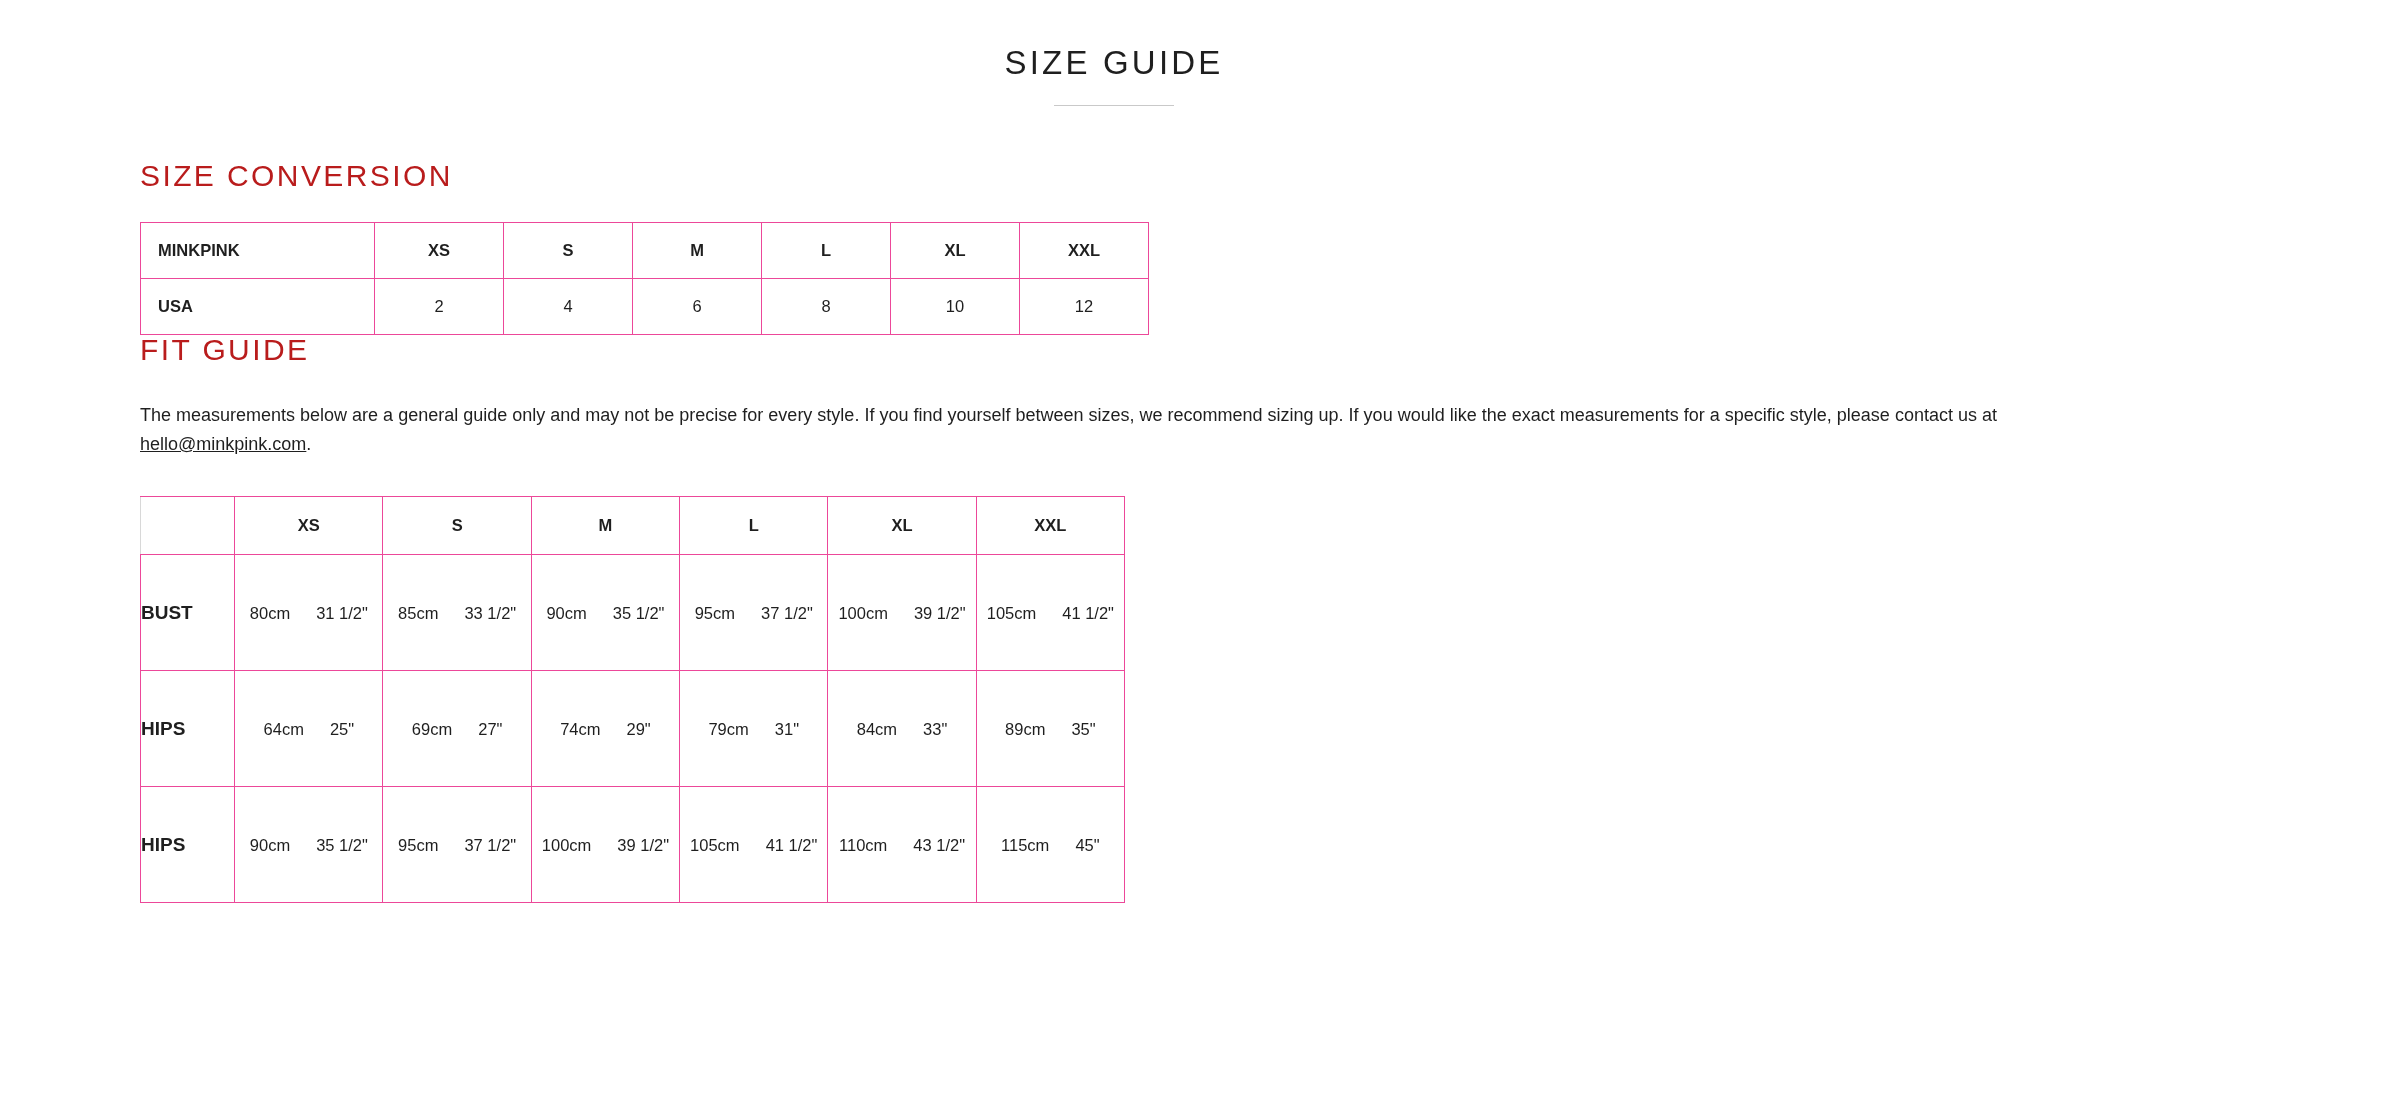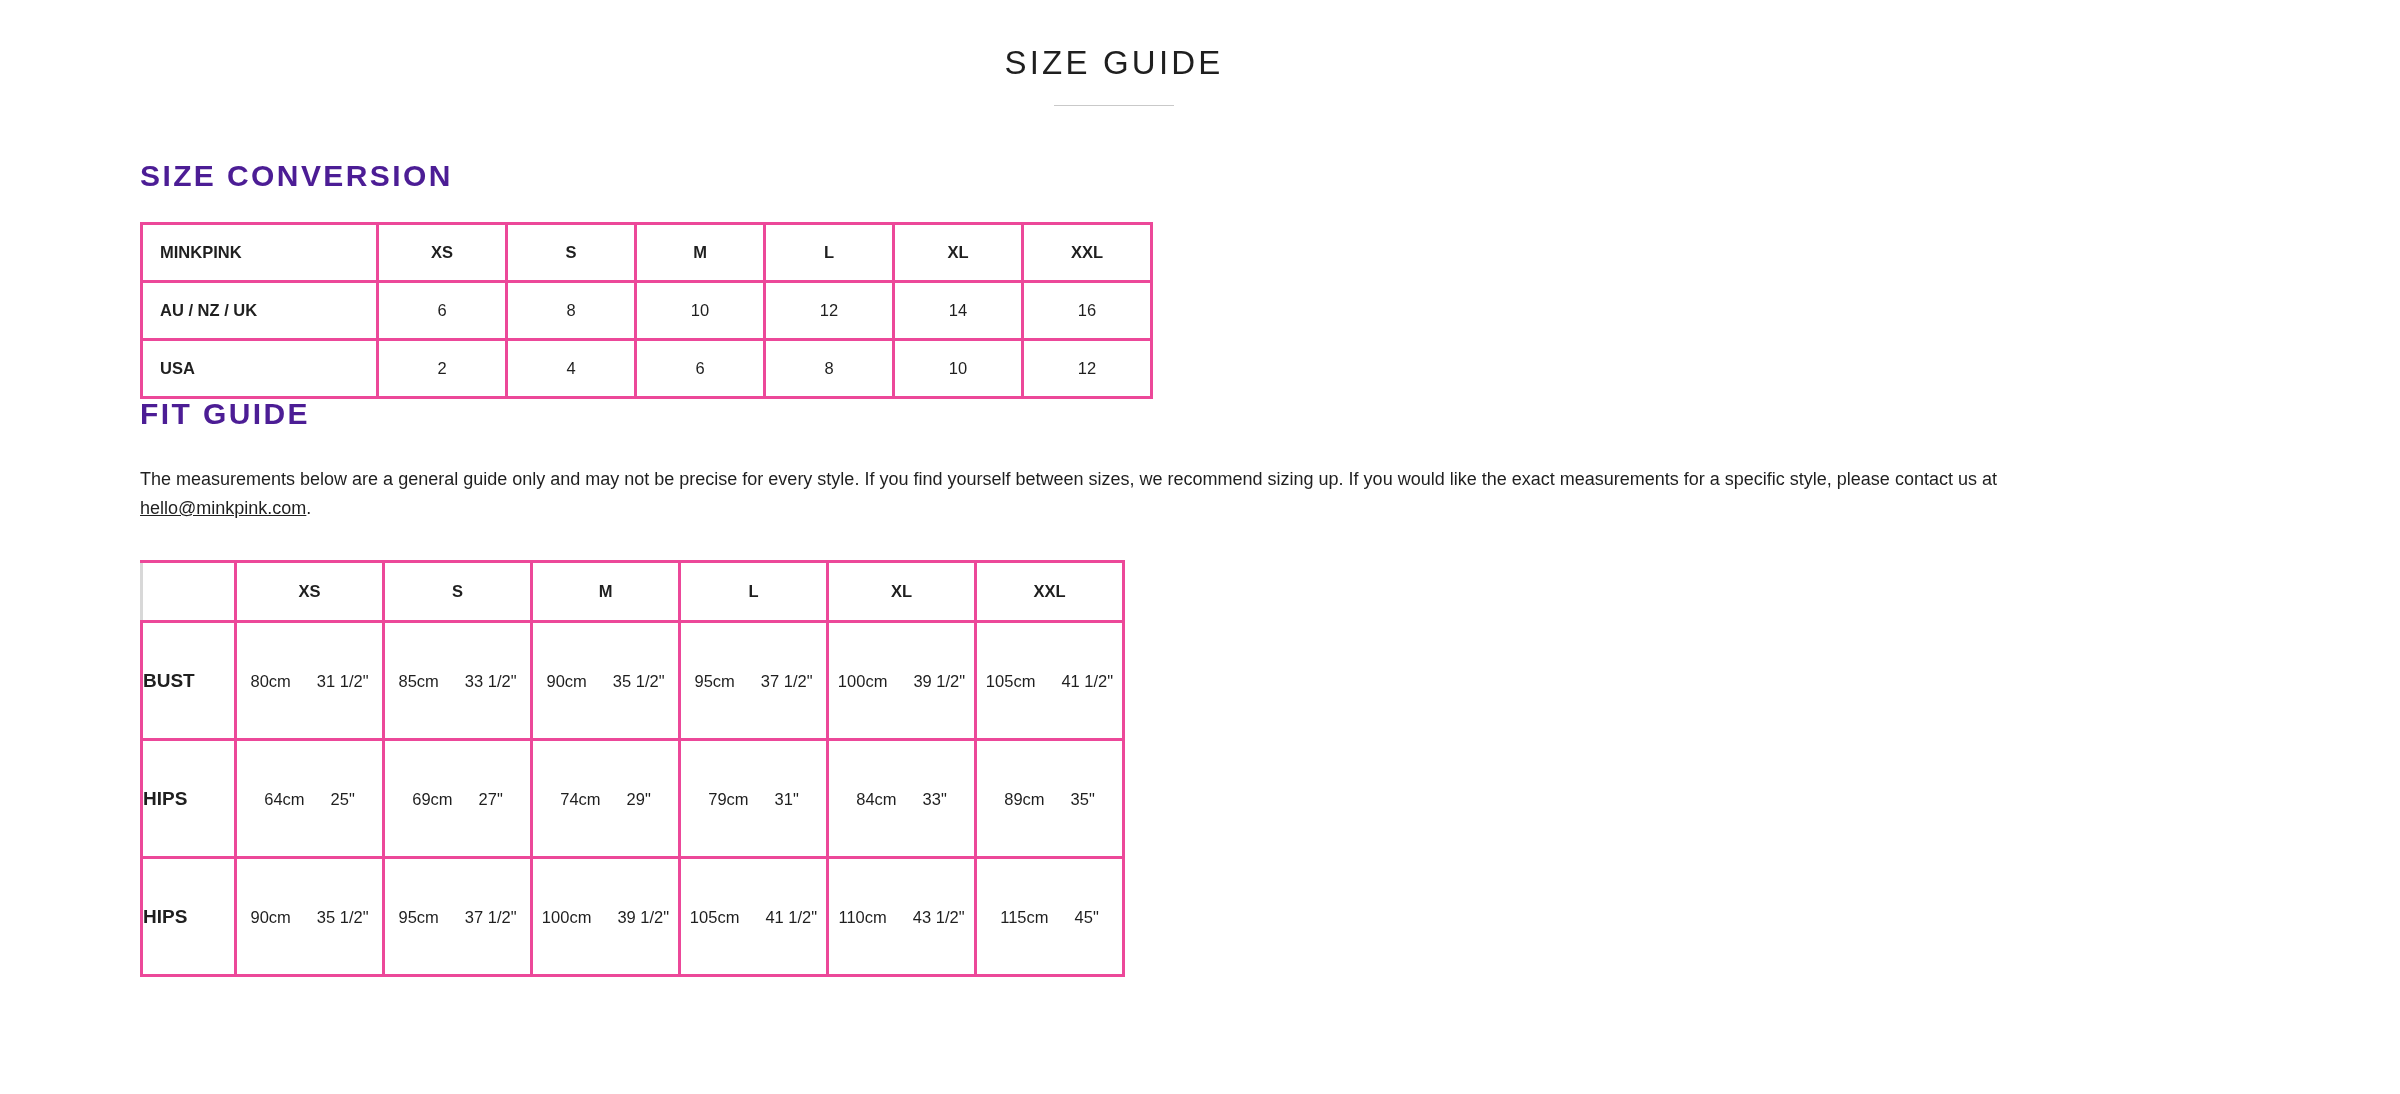--- a/index.html
+++ b/index.html
@@ -44,36 +44,36 @@
   
   .content {
     padding-left: 140px;
     padding-right: 60px;
     box-sizing: border-box;
   }
 
   .section-heading {
     font-size: 30px;
     letter-spacing: 2.4px;
-    font-weight: 700;
-    color: #4c1d95;
+    font-weight: 400;
+    color: #b91c1c;
     margin: 0;
     line-height: 1;
   }
 
   #size-conversion-section { margin-top: 55px; }
   #fit-guide-section { }
 
   
   table {
     border-collapse: collapse;
     table-layout: fixed;
   }
   table td, table th {
-    border: 3px solid #ec4899;
+    border: 1px solid #ec4899;
     font-size: 16.5px;
     font-weight: 400;
     color: #1f1f1f;
     text-align: center;
     vertical-align: middle;
   }
 
   
   #size-conversion-table {
     margin-top: 31px;
@@ -172,29 +172,20 @@
           <tr>
             <td class="row-label">MINKPINK</td>
             <td class="col-head">XS</td>
             <td class="col-head">S</td>
             <td class="col-head">M</td>
             <td class="col-head">L</td>
             <td class="col-head">XL</td>
             <td class="col-head">XXL</td>
           </tr>
           <tr>
-            <td class="row-label">AU / NZ / UK</td>
-            <td>6</td>
-            <td>8</td>
-            <td>10</td>
-            <td>12</td>
-            <td>14</td>
-            <td>16</td>
-          </tr>
-          <tr>
             <td class="row-label">USA</td>
             <td>2</td>
             <td>4</td>
             <td>6</td>
             <td>8</td>
             <td>10</td>
             <td>12</td>
           </tr>
         </tbody>
       </table>

